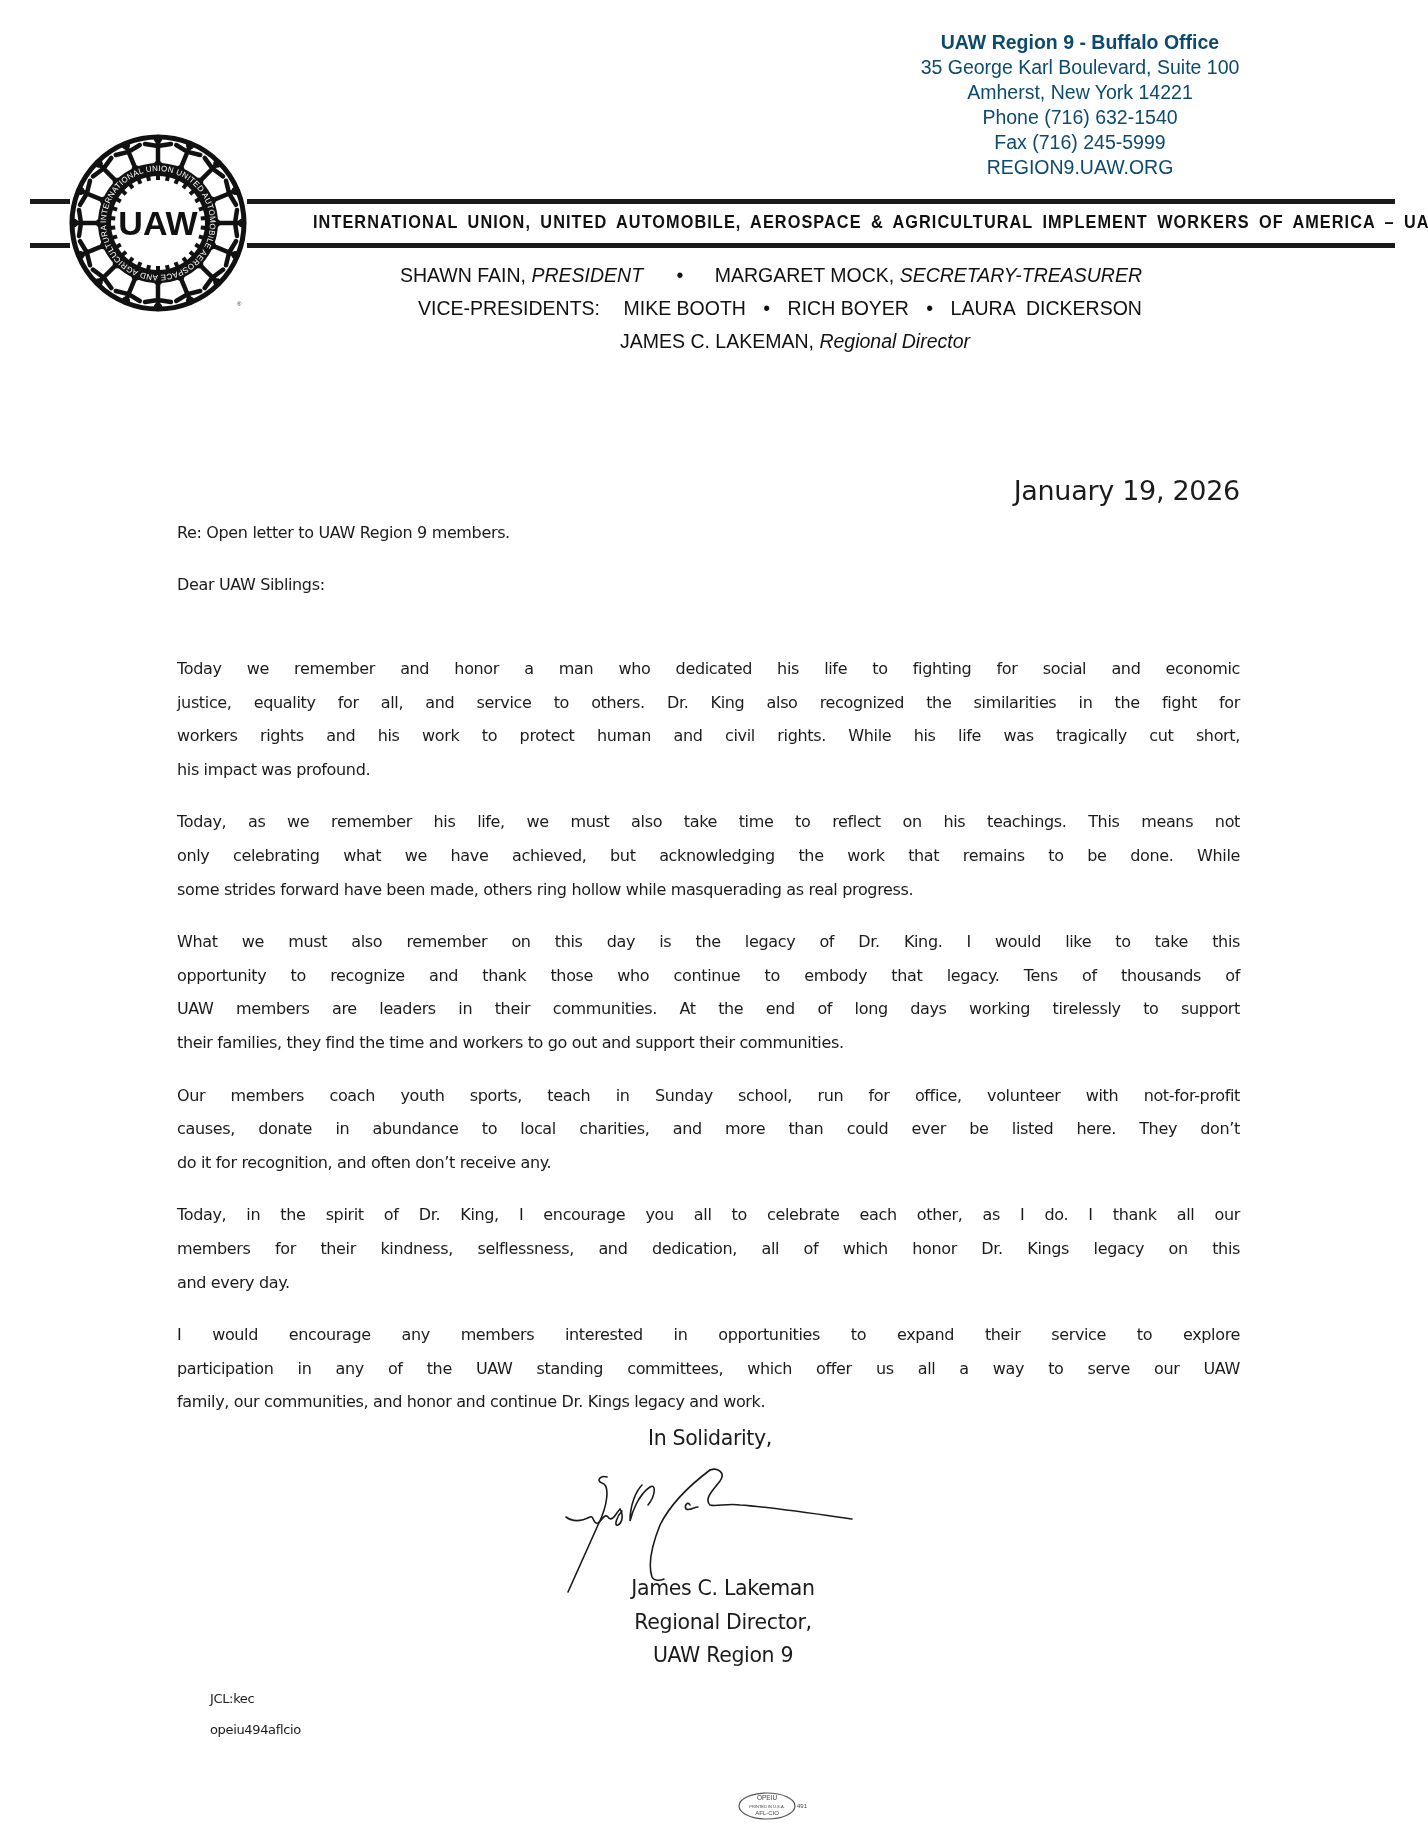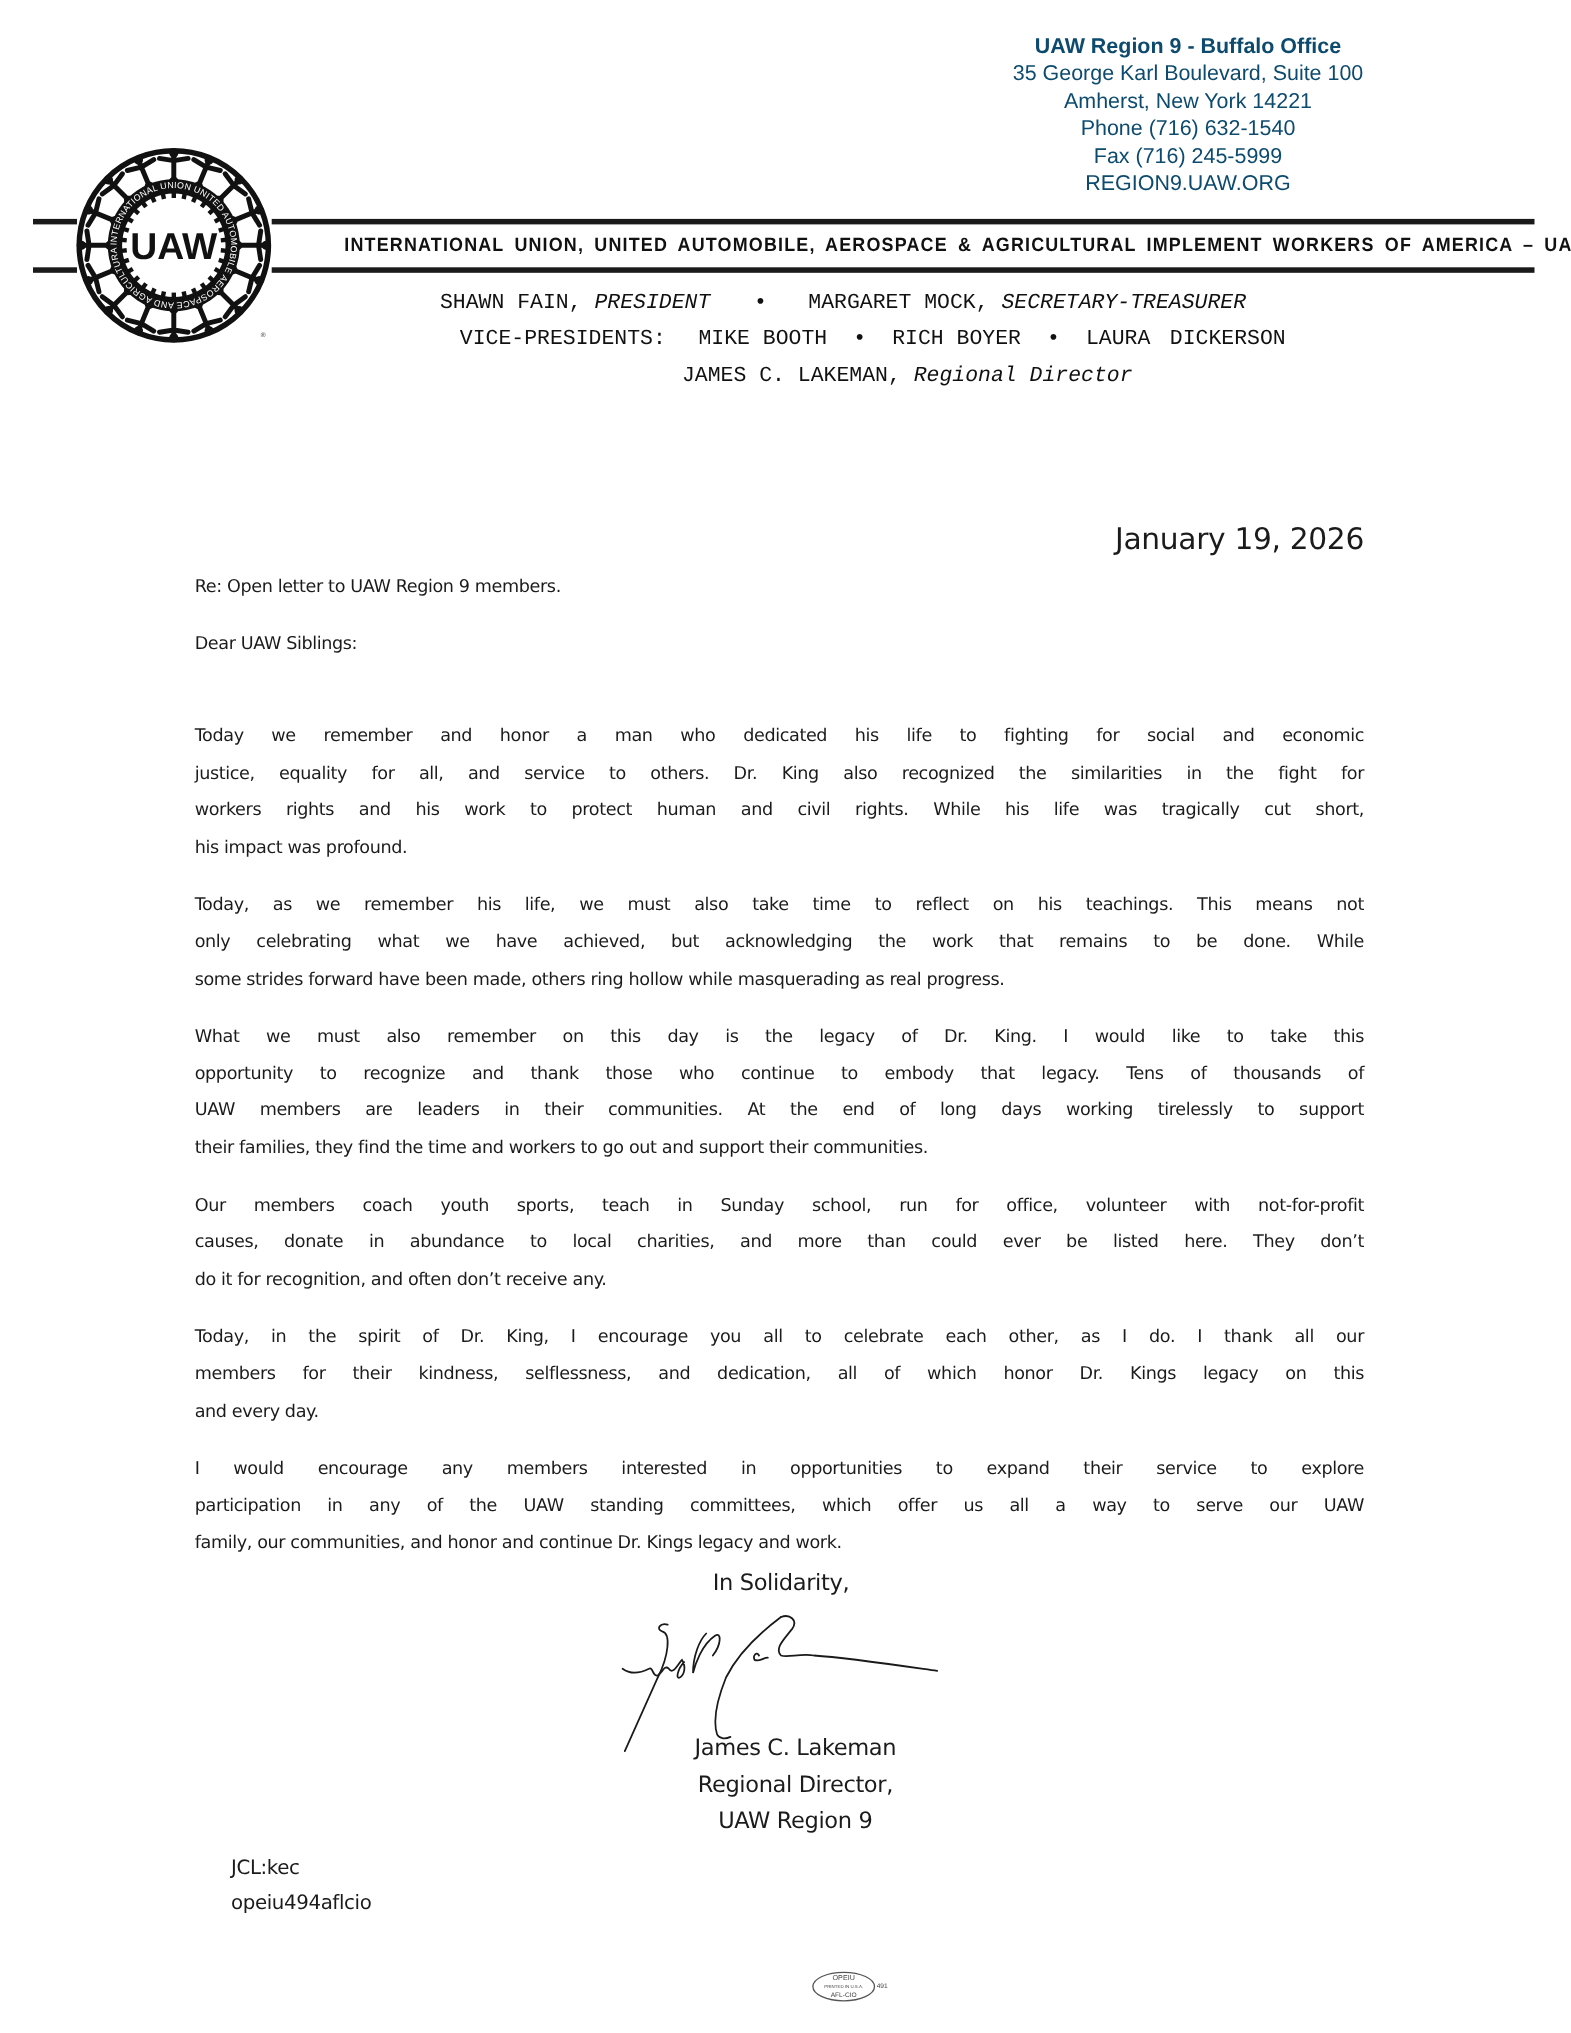--- a/index.html
+++ b/index.html
@@ -11,34 +11,34 @@
   #office .title { font-weight: bold; }
 
   
   .rule { position: absolute; background: #1a1a1a; height: 5px; }
 
   
   #logo { left: 67px; top: 132px; width: 182px; height: 182px; }
 
   #union-name { left: 313px; top: 212px; width: 1085px; font-family: "Liberation Sans", sans-serif; font-weight: bold; font-size: 17.5px; letter-spacing: 1.15px; word-spacing: 4px; color: #111; transform: scaleX(0.93); transform-origin: left center; white-space: nowrap; }
 
-  .officer-line { position: absolute; font-family: Liberation Mono, monospace; font-size: 19.5px; color: #111; white-space: nowrap; }
+  .officer-line { position: absolute; font-family: Liberation Sans, sans-serif; font-size: 19.5px; color: #111; white-space: nowrap; }
   .officer-line i { font-style: italic; }
   .dot { display: inline-block; margin: 0 22px; }
 
   
   #date { top: 475px; right: 188px; font-size: 27px; font-family: "DejaVu Sans", sans-serif; letter-spacing: -0.3px; }
   .letter { position: absolute; left: 177px; width: 1063px; font-family: "DejaVu Sans", sans-serif; font-size: 16px; letter-spacing: -0.35px; color: #1b1b1b; }
   .para { margin: 0; line-height: 33.6px; }
   .para .ln { display: block; text-align: justify; text-align-last: justify; white-space: nowrap; height: 33.6px; }
   .para .ln.last { text-align-last: left; }
 
   .center-block { position: absolute; text-align: center; font-family: "DejaVu Sans", sans-serif; font-size: 20.5px; letter-spacing: -0.35px; line-height: 33.6px; color: #1b1b1b; }
 
-  #initials { left: 210px; top: 1683px; font-family: "DejaVu Sans", sans-serif; font-size: 18px; line-height: 31px; letter-spacing: -0.35px; }
+  #initials { left: 210px; top: 1683px; font-family: "DejaVu Sans", sans-serif; font-size: 13px; line-height: 31px; letter-spacing: -0.35px; }
 
   #union-bug { left: 734px; top: 1790px; width: 90px; height: 32px; }
 </style>
 </head>
 <body>
 
 <div id="office" class="abs">
   <div class="title">UAW Region 9 - Buffalo Office</div>
   <div>35 George Karl Boulevard, Suite 100</div>
   <div>Amherst, New York 14221</div>

